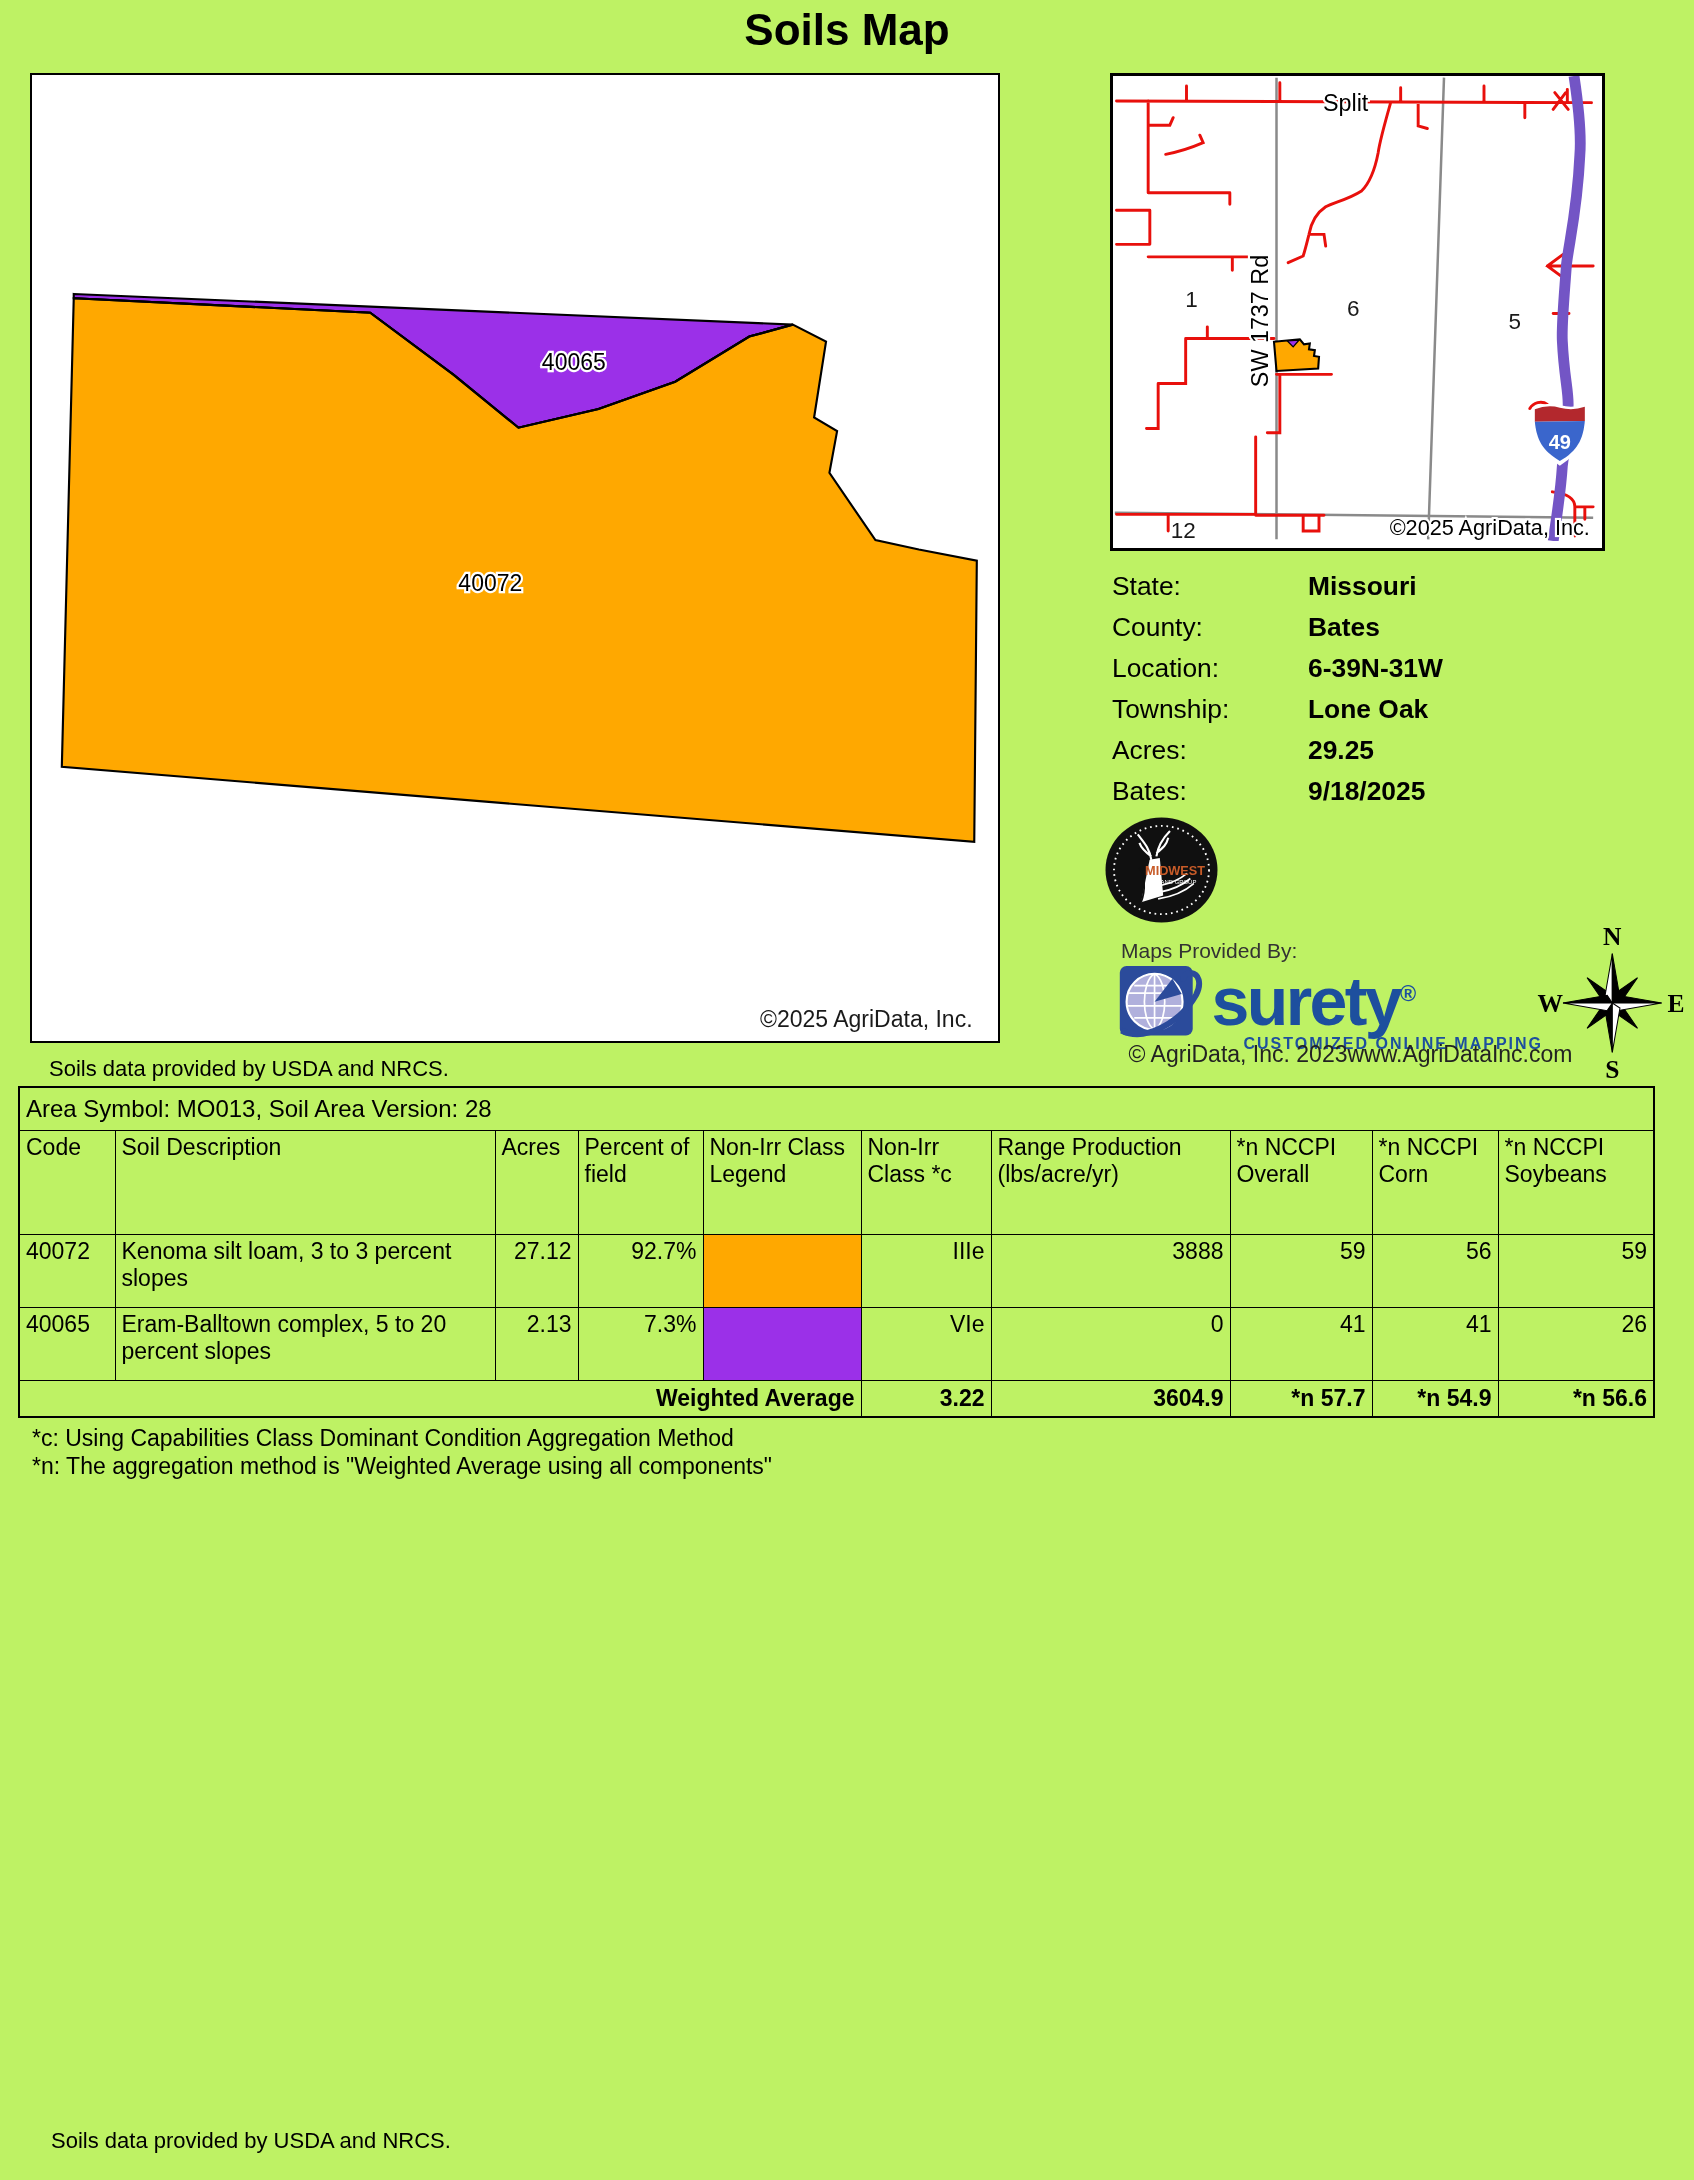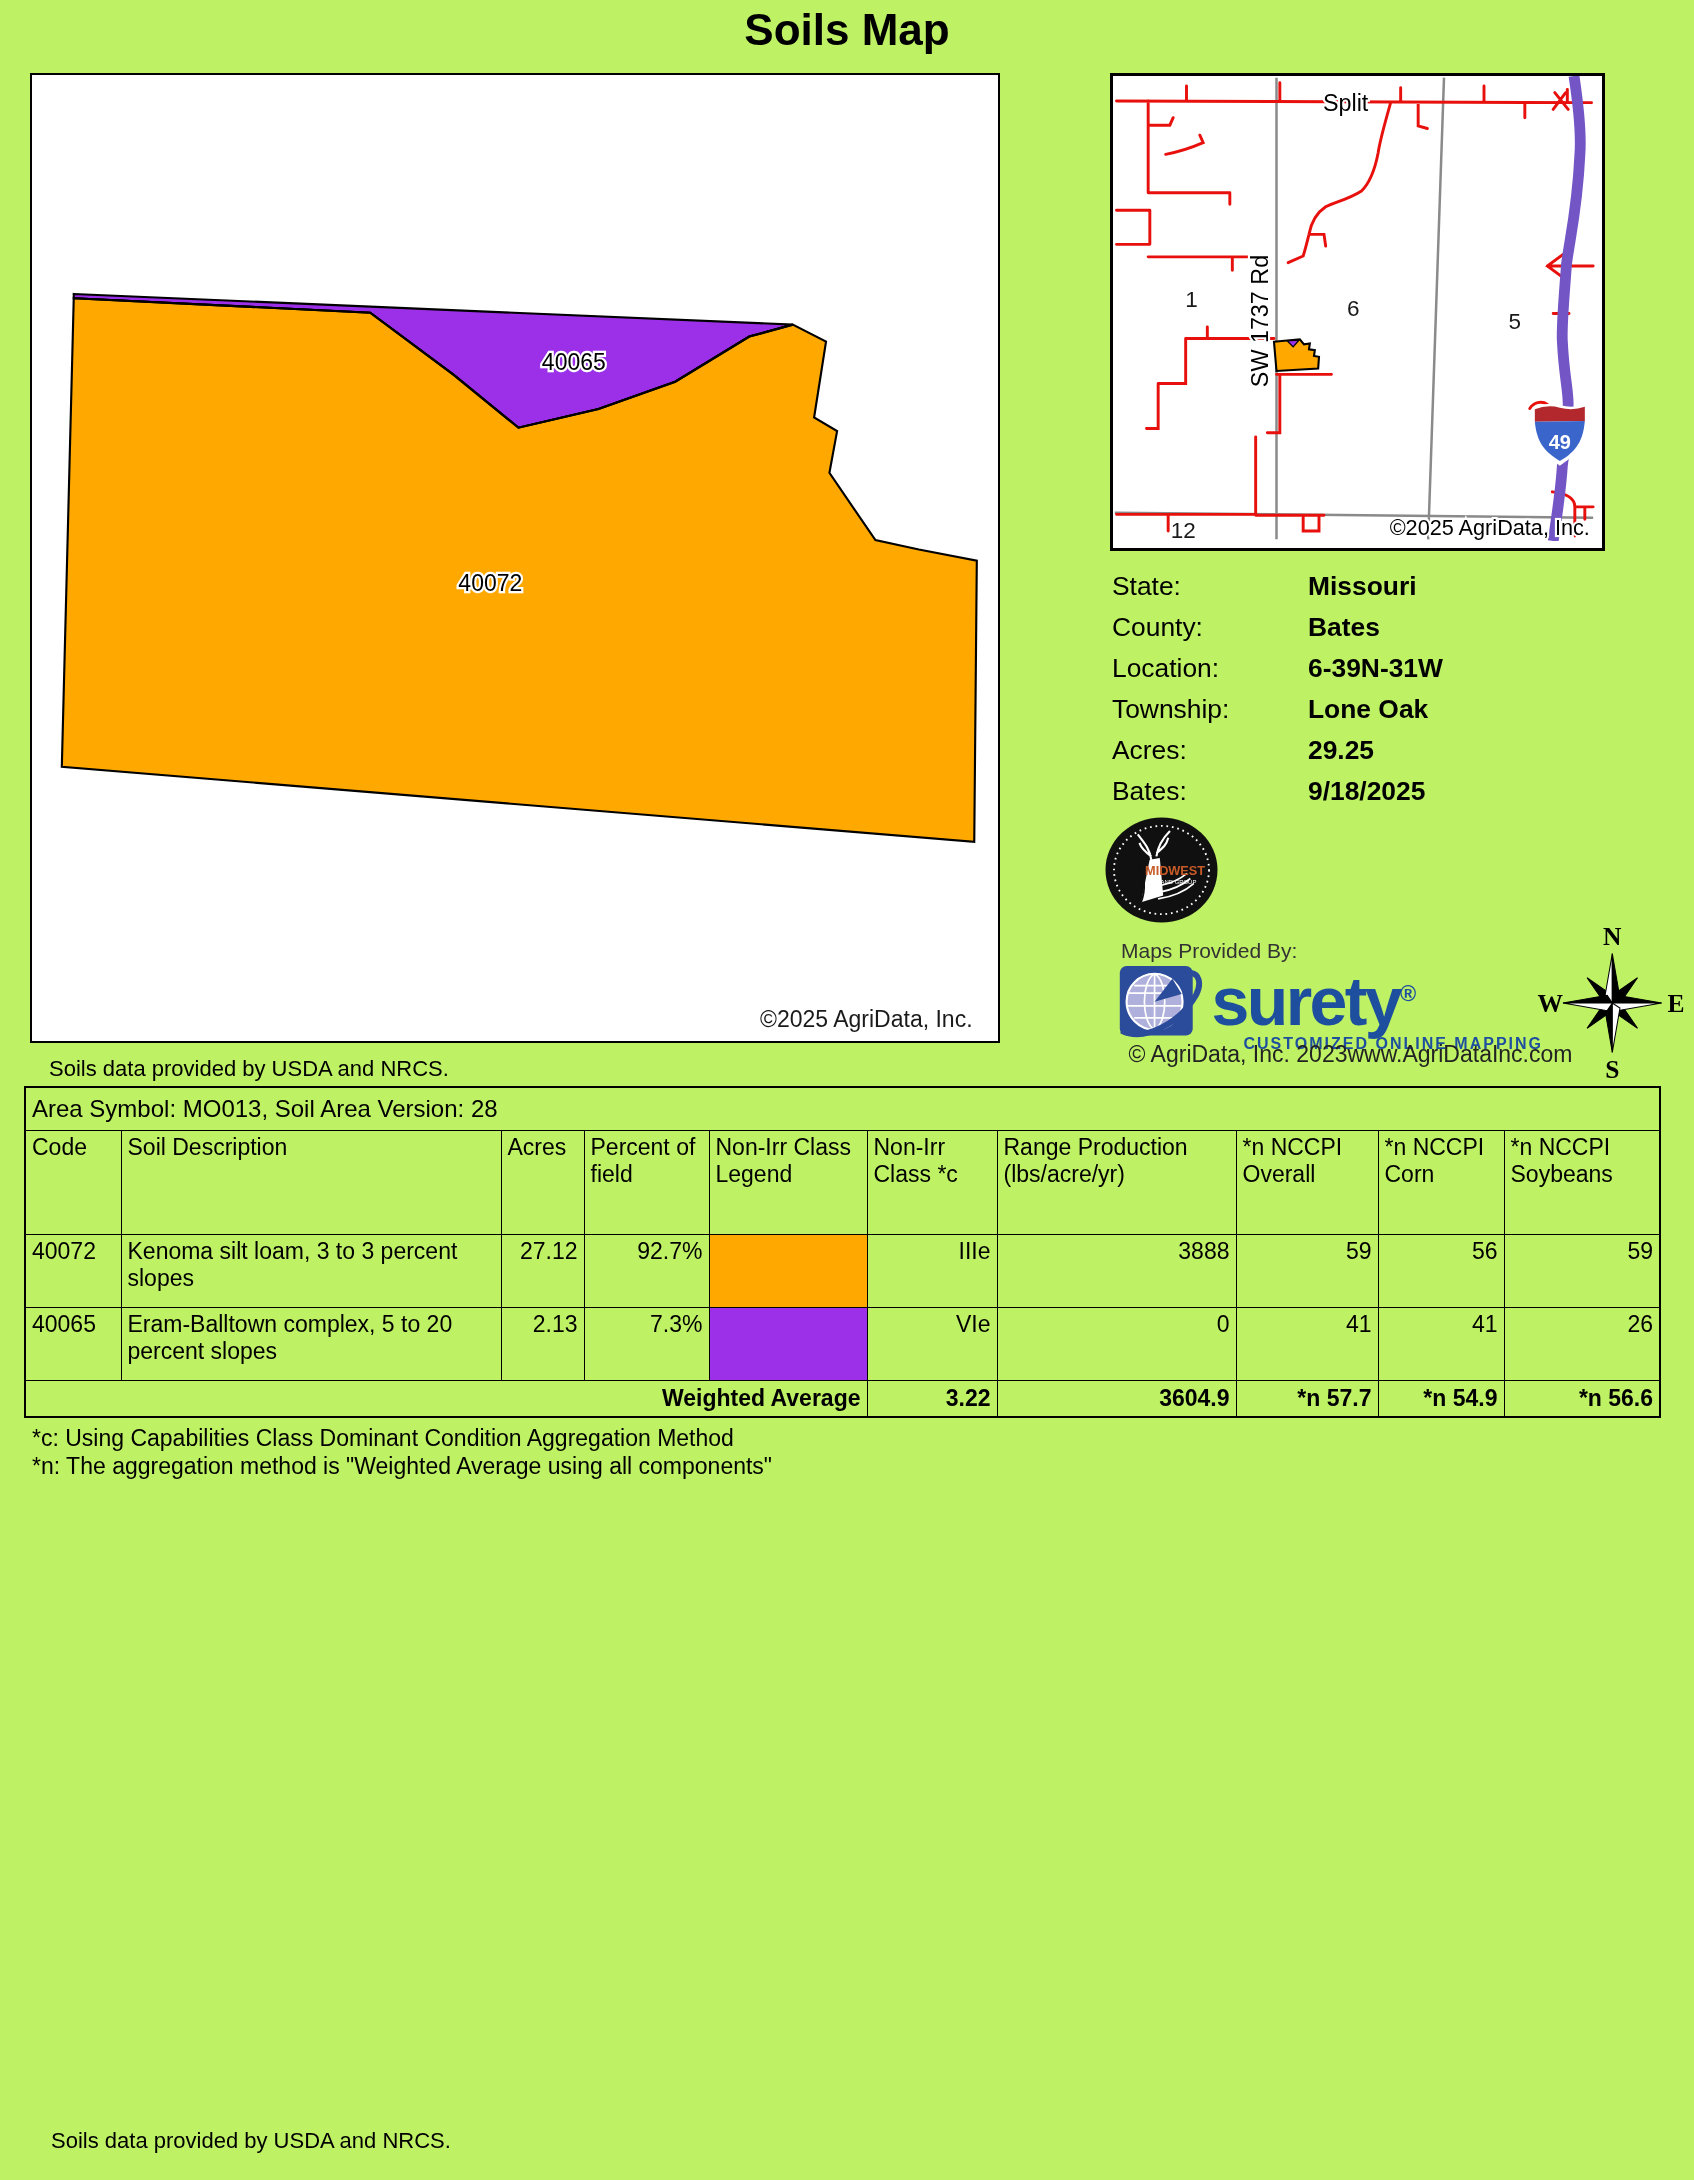--- a/index.html
+++ b/index.html
@@ -22,21 +22,21 @@
   .info-value{font-weight:bold;margin-left:44px;}
   
   #maps-provided{left:1121px;top:939px;font-size:21px;color:#333;}
   #surety-block{left:1118px;top:961px;display:flex;align-items:flex-start;}
   #surety-text-col{margin-left:8.5px;}
   #surety-word{font-size:68px;font-weight:bold;color:#1D4F9E;letter-spacing:-2.6px;line-height:65px;}
   #surety-word sup{font-size:22px;letter-spacing:0;}
   #surety-tagline{font-size:16px;font-weight:bold;color:#1D4F9E;letter-spacing:2px;margin-top:1.7px;margin-left:32px;}
   #agridata-line{left:1112px;top:1041px;width:477px;font-size:23px;color:#222;display:flex;justify-content:center;}
   
-  #soils-table{left:24px;top:1086px;border-collapse:collapse;table-layout:fixed;
+  #soils-table{left:18px;top:1086px;border-collapse:collapse;table-layout:fixed;
                width:1636px;font-size:23px;border-radius:22px;}
   #soils-table td,#soils-table th{border:1.7px solid #000;padding:3.4px 6px;vertical-align:top;
                font-weight:normal;text-align:left;overflow:hidden;}
   #soils-table{border:2.6px solid #000;}
   #soils-table .num{text-align:right;}
   #soils-table .wavg td{font-weight:bold;text-align:right;vertical-align:middle;}
   #footnotes{left:32px;top:1424px;font-size:23px;line-height:28px;}
   #footer-note{left:51px;top:2128px;}
   .t{font-family:"Liberation Sans",sans-serif;}
   .serif{font-family:"Liberation Serif",serif;font-weight:bold;}

